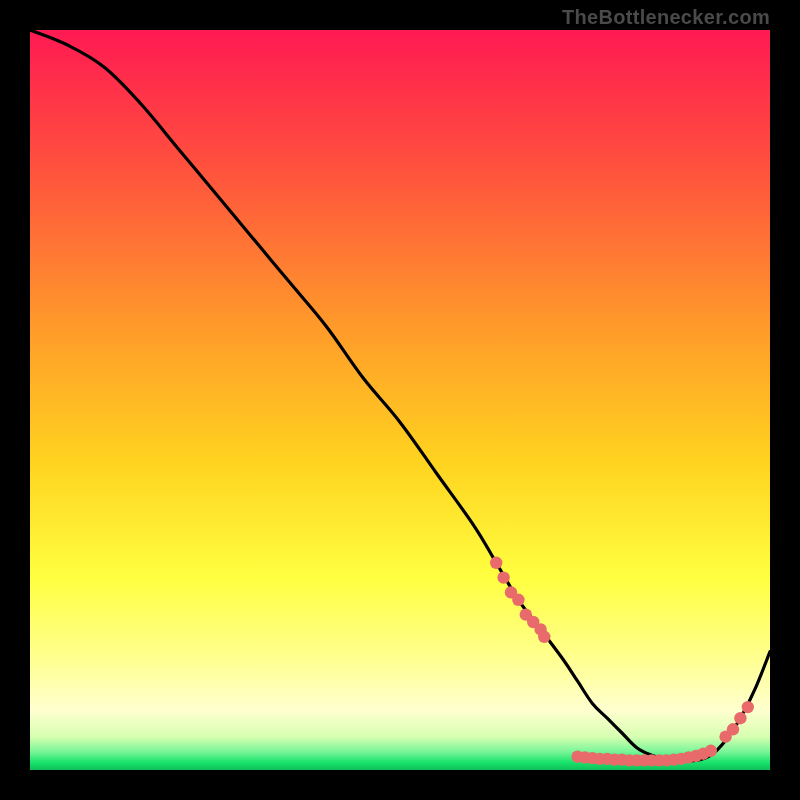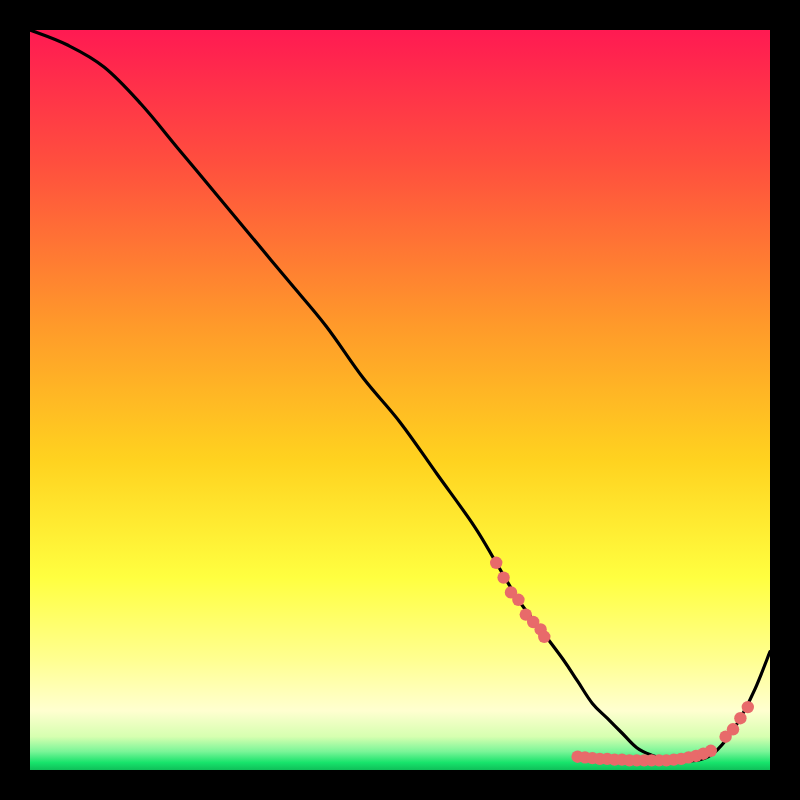--- a/index.html
+++ b/index.html
@@ -7,20 +7,21 @@
   .plot{position:absolute;left:30px;top:30px;width:740px;height:740px;overflow:hidden}
   .grad{position:absolute;inset:0}
   .attr{position:absolute;top:6px;right:30px;font:700 20px Arial,sans-serif;color:#4a4a4a;letter-spacing:.3px}
   svg{position:absolute;left:0;top:0}
 </style>
 </head>
 <body>
 
 <div class="stage">
 
+  <div class="attr">TheBottlenecker.com</div>
 
   <div class="plot">
 
     <svg class="grad" viewBox="0 0 740 740" preserveAspectRatio="none">
       <defs>
         <linearGradient id="bg" x1="0" y1="0" x2="0" y2="1">
           <stop offset="0" stop-color="#ff1a52"></stop>
           <stop offset="0.18" stop-color="#ff4f3e"></stop>
           <stop offset="0.40" stop-color="#ff9a2a"></stop>
           <stop offset="0.58" stop-color="#ffd21f"></stop>

